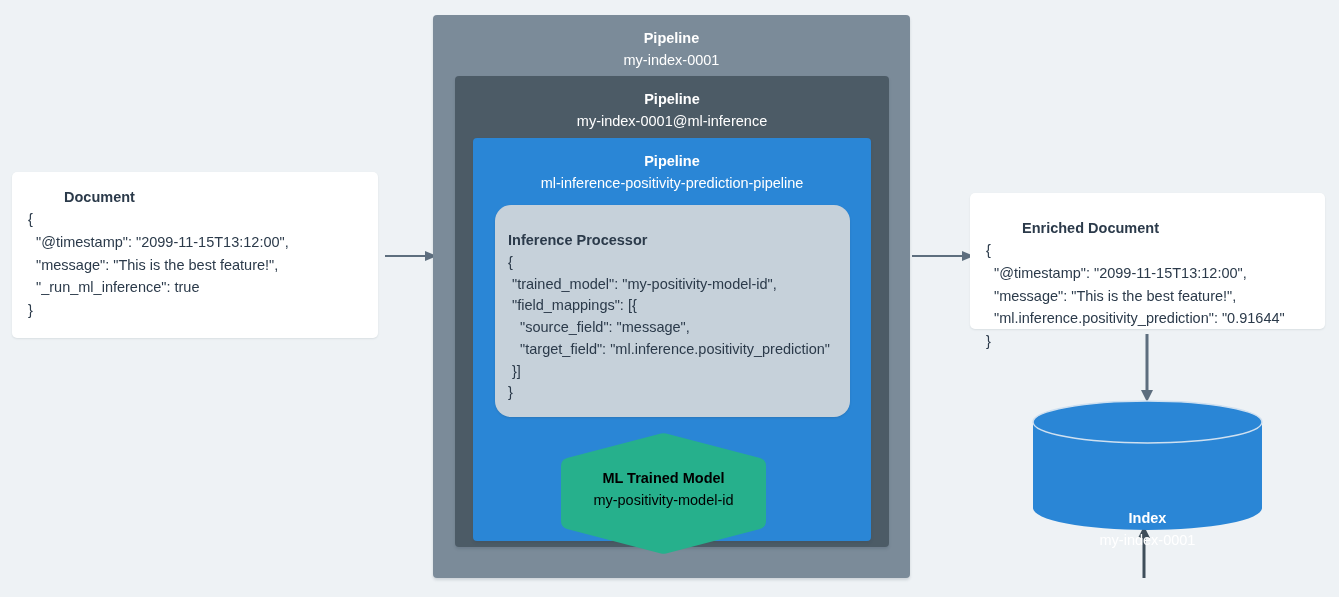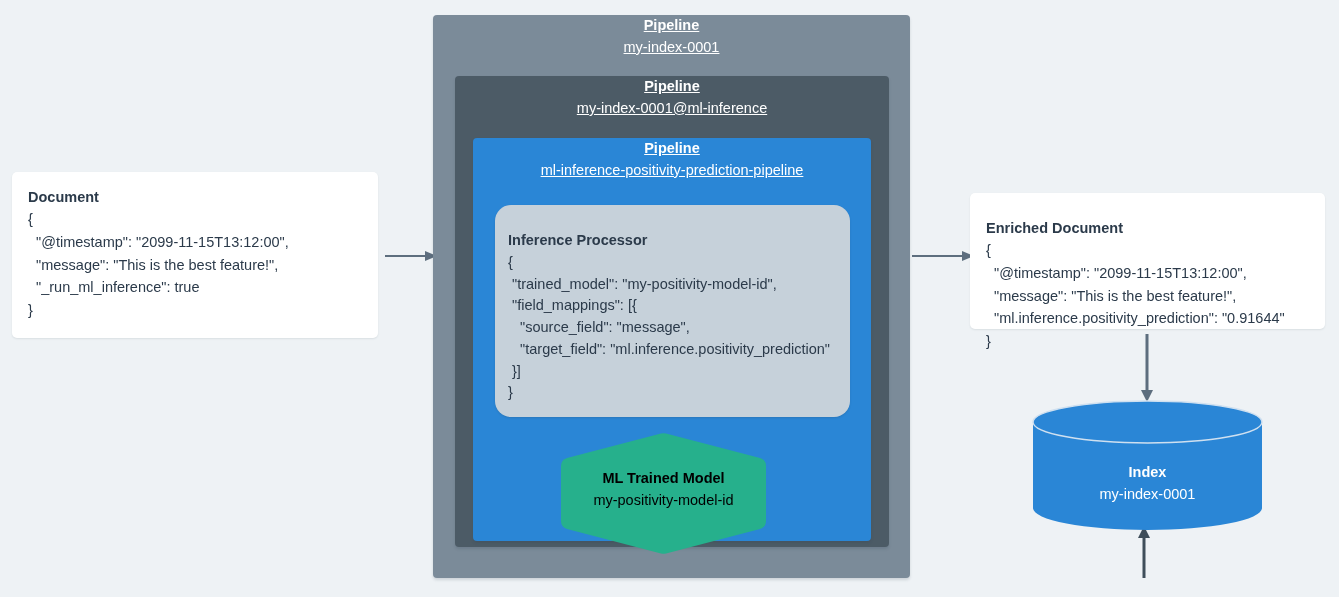--- a/index.html
+++ b/index.html
@@ -27,20 +27,21 @@
     box-shadow: 0 1px 2px rgba(40,55,70,0.10);
     box-sizing: border-box;
     padding: 14px 16px 14px 16px;
   }
   .doc-title {
     font-size: 14.5px;
     font-weight: bold;
     color: #2b3a4a;
     line-height: 1.55;
     white-space: pre;
+    margin-left: 36px;
   }
   .doc-line {
     font-size: 14.5px;
     color: #2b3a4a;
     line-height: 1.56;
     white-space: pre;
   }
 
   #doc-request  { left: 12px;  top: 172px; width: 366px; height: 166px; }
   #doc-enriched { left: 970px; top: 193px; width: 355px; height: 136px; padding-top: 24px; }
@@ -61,21 +62,21 @@
     background: #4c5b66;
   }
   #pipe-inner {
     left: 473px; top: 138px; width: 398px; height: 403px;
     background: #2a86d6;
     overflow: visible;
   }
   .pipe-head {
     text-align: center;
     color: #ffffff;
-    text-decoration: underline;
+    padding-top: 13px;
   }
   .pipe-kind {
     font-size: 14.5px;
     font-weight: bold;
     line-height: 1.5;
   }
   .pipe-name {
     font-size: 14.5px;
     line-height: 1.5;
   }
@@ -137,21 +138,21 @@
   }
   #cylinder svg { display: block; }
   .cyl-label {
     position: absolute;
     left: 0; right: 0;
     top: 62px;
     text-align: center;
     color: #ffffff;
     pointer-events: none;
   }
-  .cyl-kind { font-size: 14.5px; font-weight: bold; line-height: 1.5; }
+  .cyl-kind { font-size: 14.5px; font-weight: bold; line-height: 1.5; margin-top: 46px; }
   .cyl-name { font-size: 14.5px; line-height: 1.5; }
 
   
   .arrow { position: absolute; }
   .arrow svg { display: block; overflow: visible; }
   #arrow-doc-to-pipeline  { left: 385px;  top: 248px; width: 52px;  height: 16px; }
   #arrow-pipeline-to-enriched { left: 912px; top: 248px; width: 62px; height: 16px; }
   #arrow-enriched-to-index { left: 1139px; top: 334px; width: 16px; height: 68px; }
   #arrow-model-to-processor { left: 663px; top: 388px; width: 16px; height: 52px; }
 </style>

